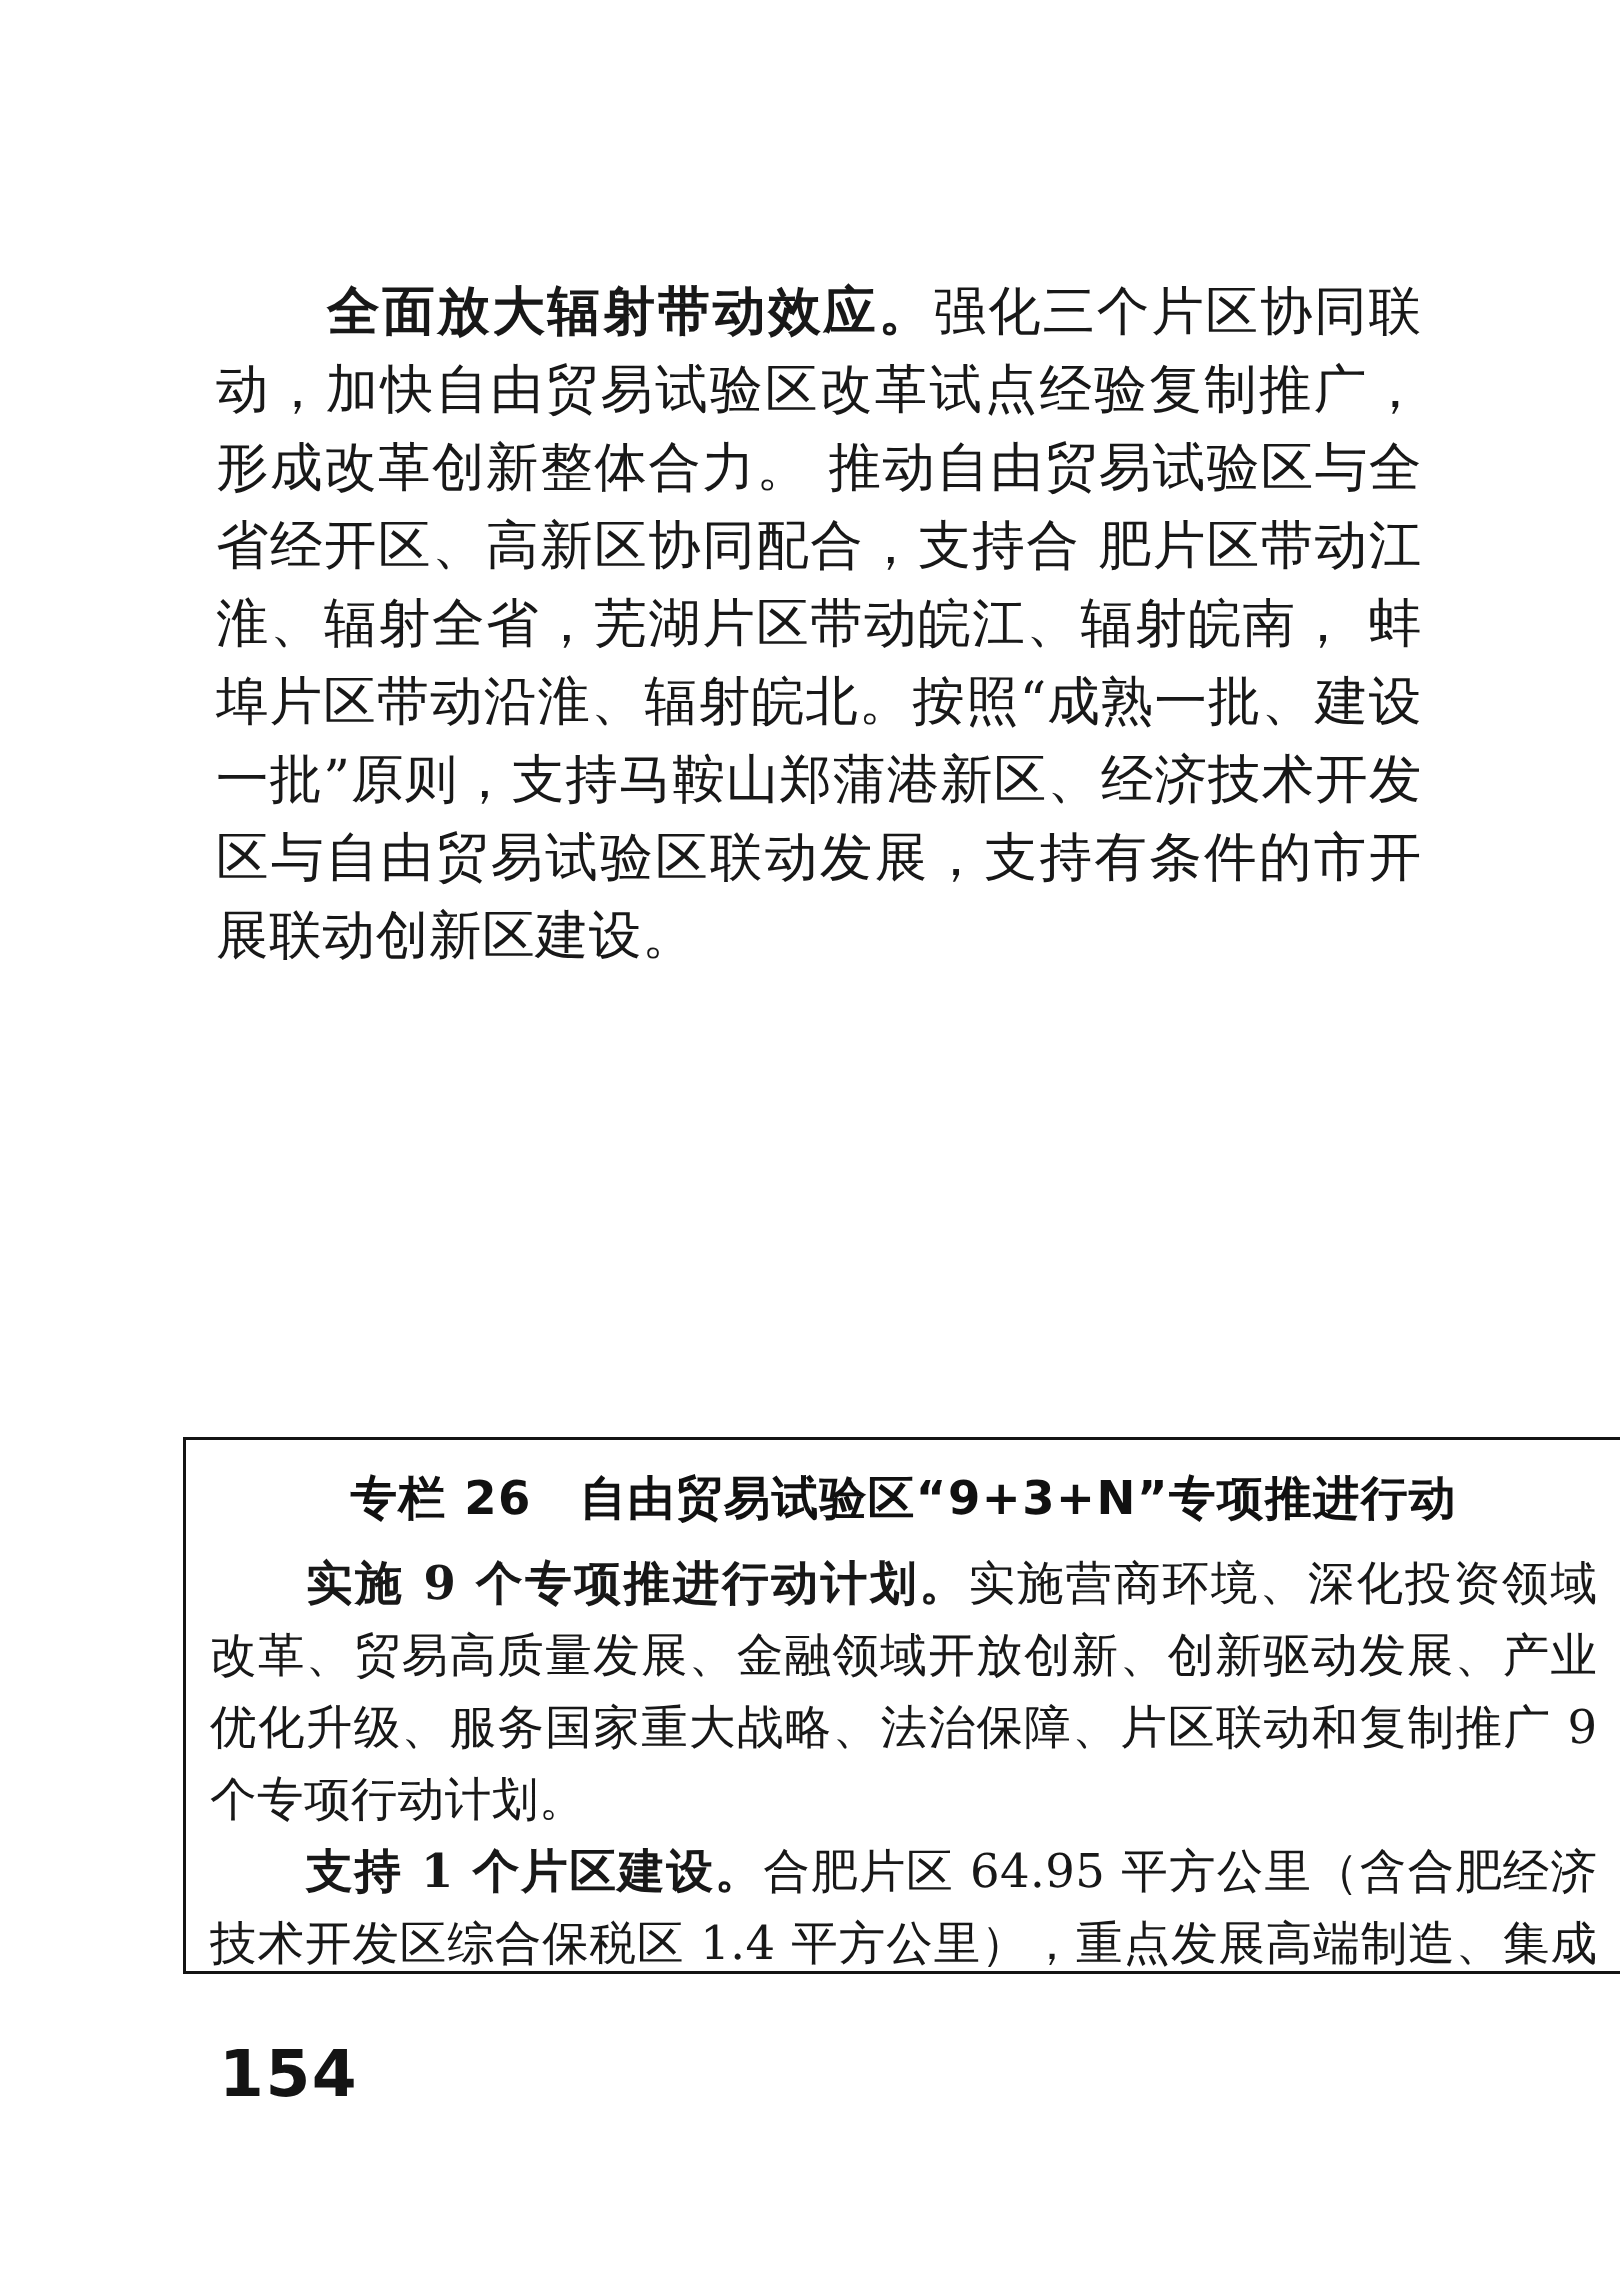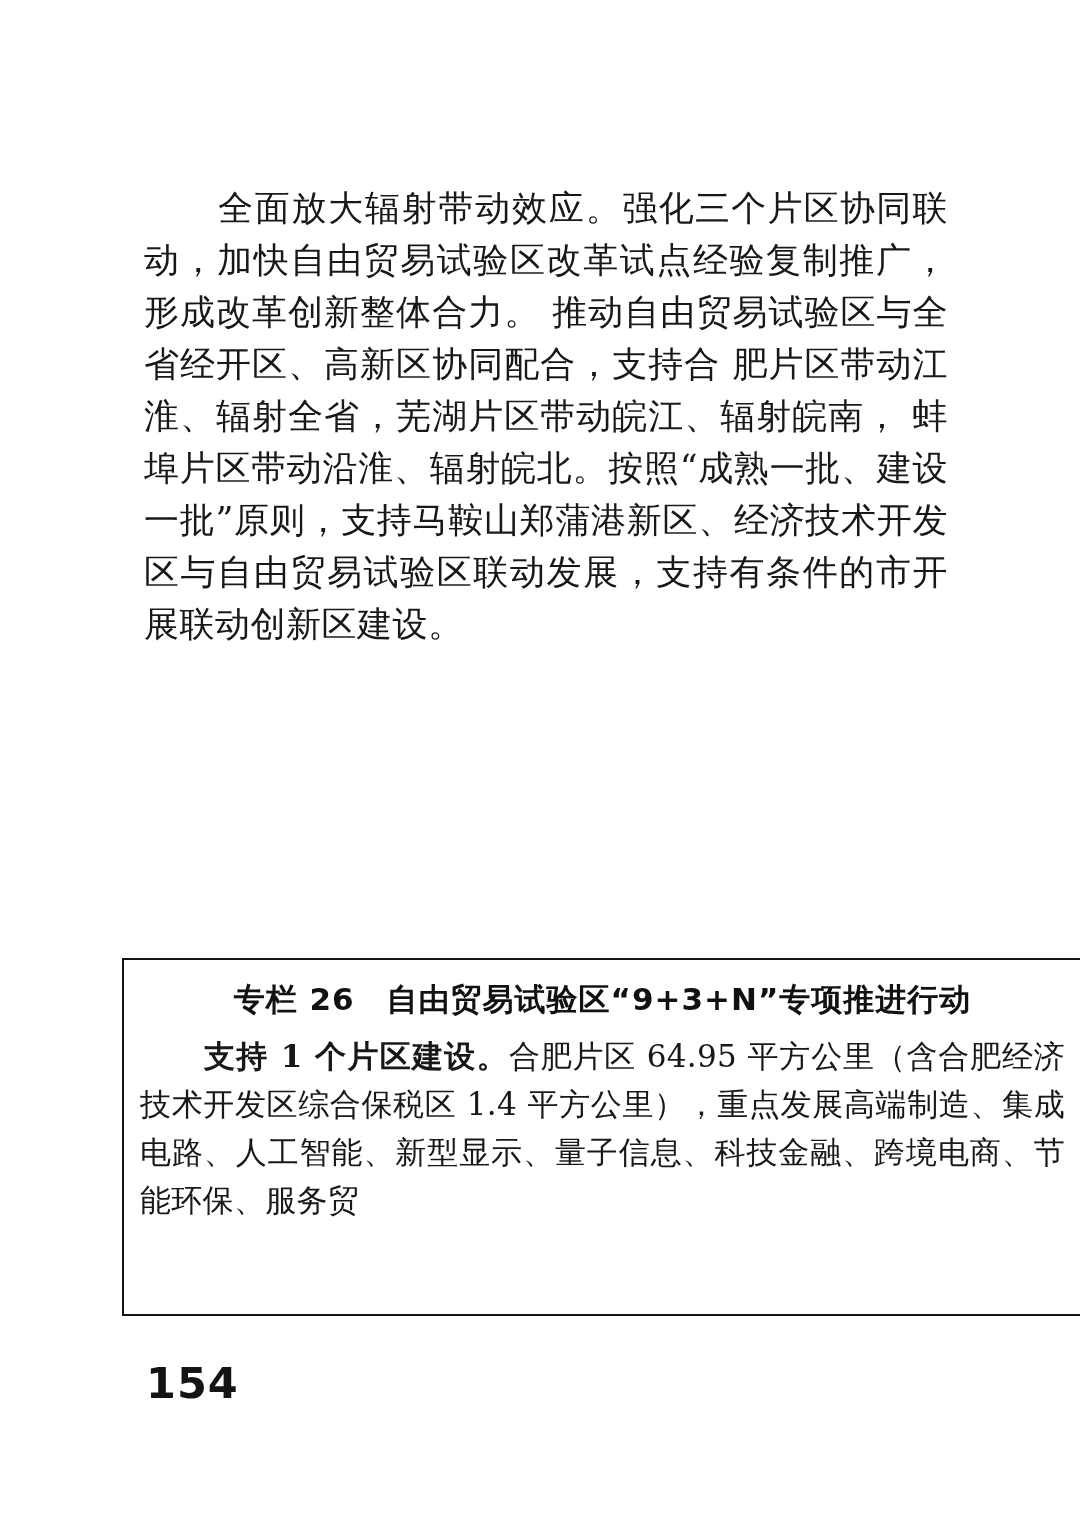--- a/index.html
+++ b/index.html
@@ -43,21 +43,21 @@
 
   .para + .para {
     margin-top: 18px;
   }
 
   .para.indent {
     text-indent: 74px;
   }
 
   .lead {
-    font-weight: normal;
+    font-weight: bold;
     letter-spacing: 1px;
   }
 
   
   .callout {
     position: absolute;
     left: 122px;
     top: 958px;
     width: 961px;
     height: 358px;
@@ -129,20 +129,23 @@
     </p>
 
   </div>
 
   <div class="callout">
 
     <p class="callout-title">专栏 26　自由贸易试验区“9+3+N”专项推进行动</p>
 
     <div class="callout-body">
 
+      <p class="callout-para">
+        <span class="callout-lead">实施 9 个专项推进行动计划。</span><span>实施营商环境、深化投资领域改革、贸易高质量发展、金融领域开放创新、创新驱动发展、产业优化升级、服务国家重大战略、法治保障、片区联动和复制推广 9 个专项行动计划。</span>
+      </p>
 
       <p class="callout-para">
         <span class="callout-lead">支持 1 个片区建设。</span><span>合肥片区 64.95 平方公里（含合肥经济技术开发区综合保税区 1.4 平方公里），重点发展高端制造、集成电路、人工智能、新型显示、量子信息、科技金融、跨境电商、节能环保、服务贸</span>
       </p>
 
     </div>
 
   </div>
 
   <div class="page-number">154</div>

